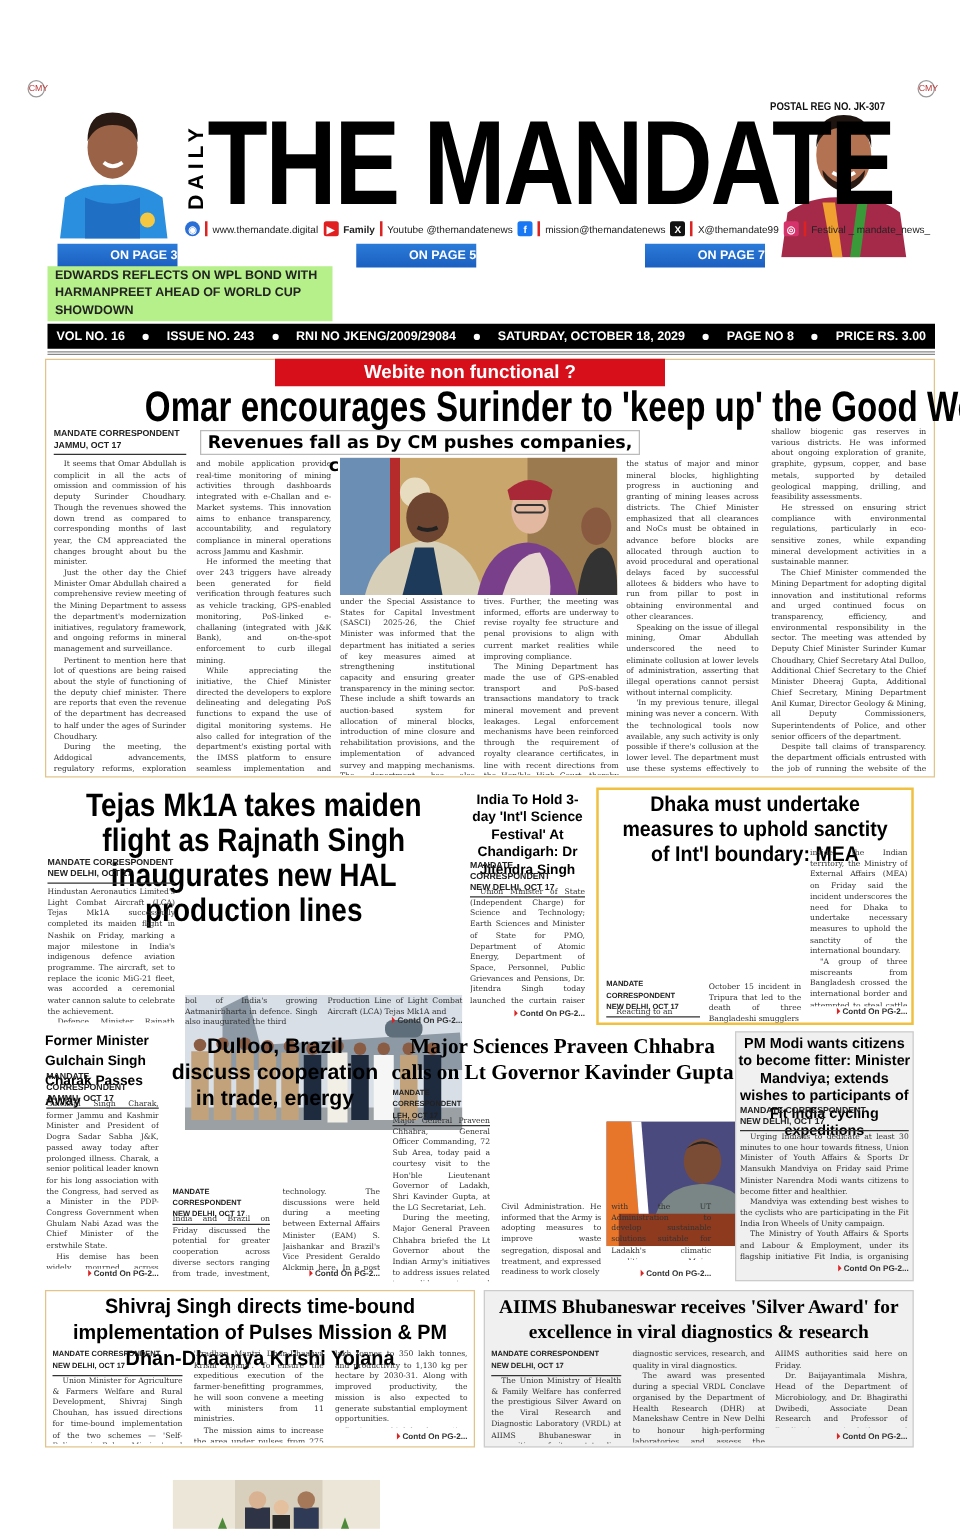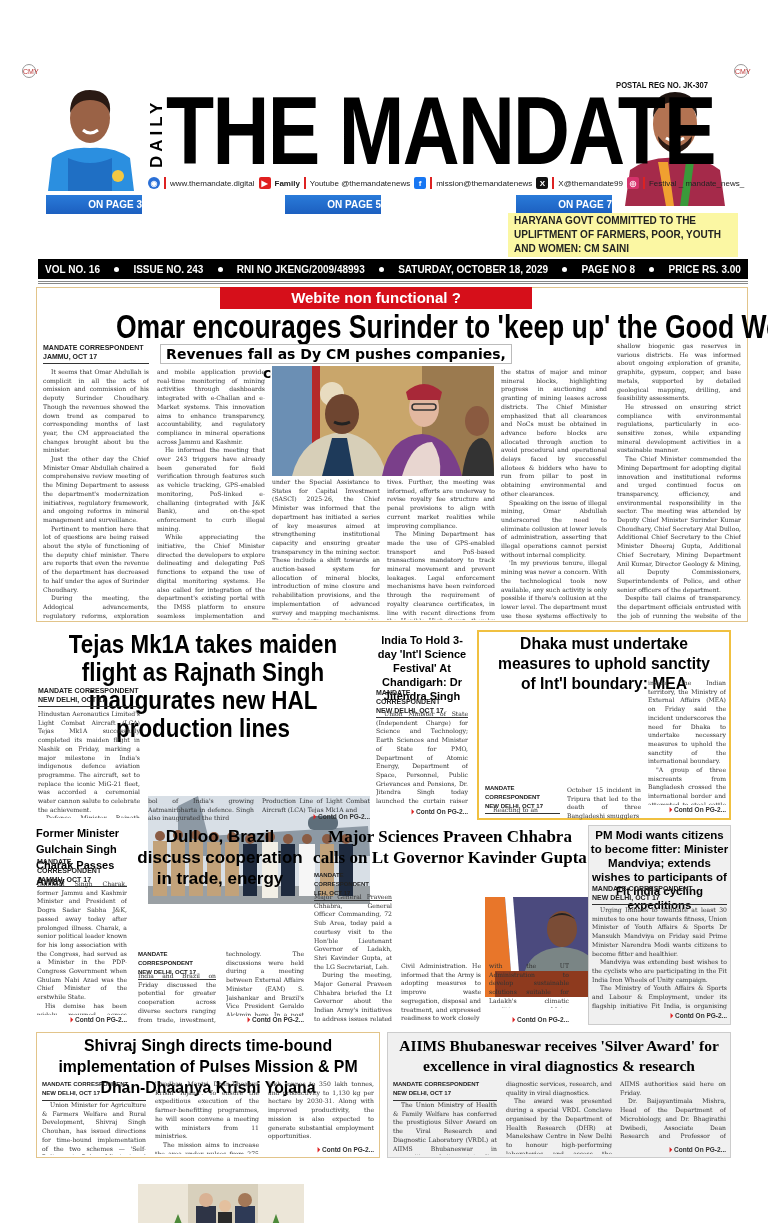--- a/index.html
+++ b/index.html
@@ -80,35 +80,35 @@
   <span class="sico" style="background:#111;">X</span>
   <span class="sep"></span>
   <span>X@themandate99</span>
   <span class="sico" style="background:#d6336c;">◎</span>
   <span class="sep"></span>
   <span>Festival _ mandate_news_</span>
 </div>
 
 <div class="abs" style="left:38px;top:195px;width:228px;height:62px;">
   <div class="abs on-page-tab" style="left:8px;top:0;width:96px;">ON PAGE 3</div>
+  <div class="abs teaser" style="left:0;top:18px;width:228px;height:44px;background:#b6f08a;">EDWARDS REFLECTS ON WPL BOND WITH HARMANPREET AHEAD OF WORLD CUP SHOWDOWN</div>
 </div>
 <div class="abs" style="left:277px;top:195px;width:228px;height:62px;">
   <div class="abs on-page-tab" style="left:8px;top:0;width:96px;">ON PAGE 5</div>
 </div>
 <div class="abs" style="left:508px;top:195px;width:230px;height:62px;">
   <div class="abs on-page-tab" style="left:8px;top:0;width:96px;">ON PAGE 7</div>
-  <div class="abs teaser" style="left:0;top:18px;width:230px;height:44px;background:#fbf7a3;">HARYANA GOVT COMMITTED TO THE UPLIFTMENT OF FARMERS, POOR, YOUTH AND WOMEN: CM SAINI</div>
 </div>
 
 <div class="abs infobar" style="left:38px;top:259px;width:710px;">
   <span>VOL NO. 16</span>
     <span class="dot"></span>
   <span>ISSUE NO. 243</span>
     <span class="dot"></span>
-  <span>RNI NO JKENG/2009/48993</span>
+  <span>RNI NO JKENG/2009/29084</span>
     <span class="dot"></span>
   <span>SATURDAY,  OCTOBER 18, 2029</span>
     <span class="dot"></span>
   <span>PAGE NO 8</span>
     <span class="dot"></span>
   <span>PRICE  RS. 3.00</span>
 </div>
 <div class="abs" style="left:38px;top:281px;width:710px;height:3px;border-top:1px solid #888;border-bottom:1px solid #888;"></div>
 
 <div class="abs frame" style="left:36px;top:287px;width:712px;height:335px;"></div>

